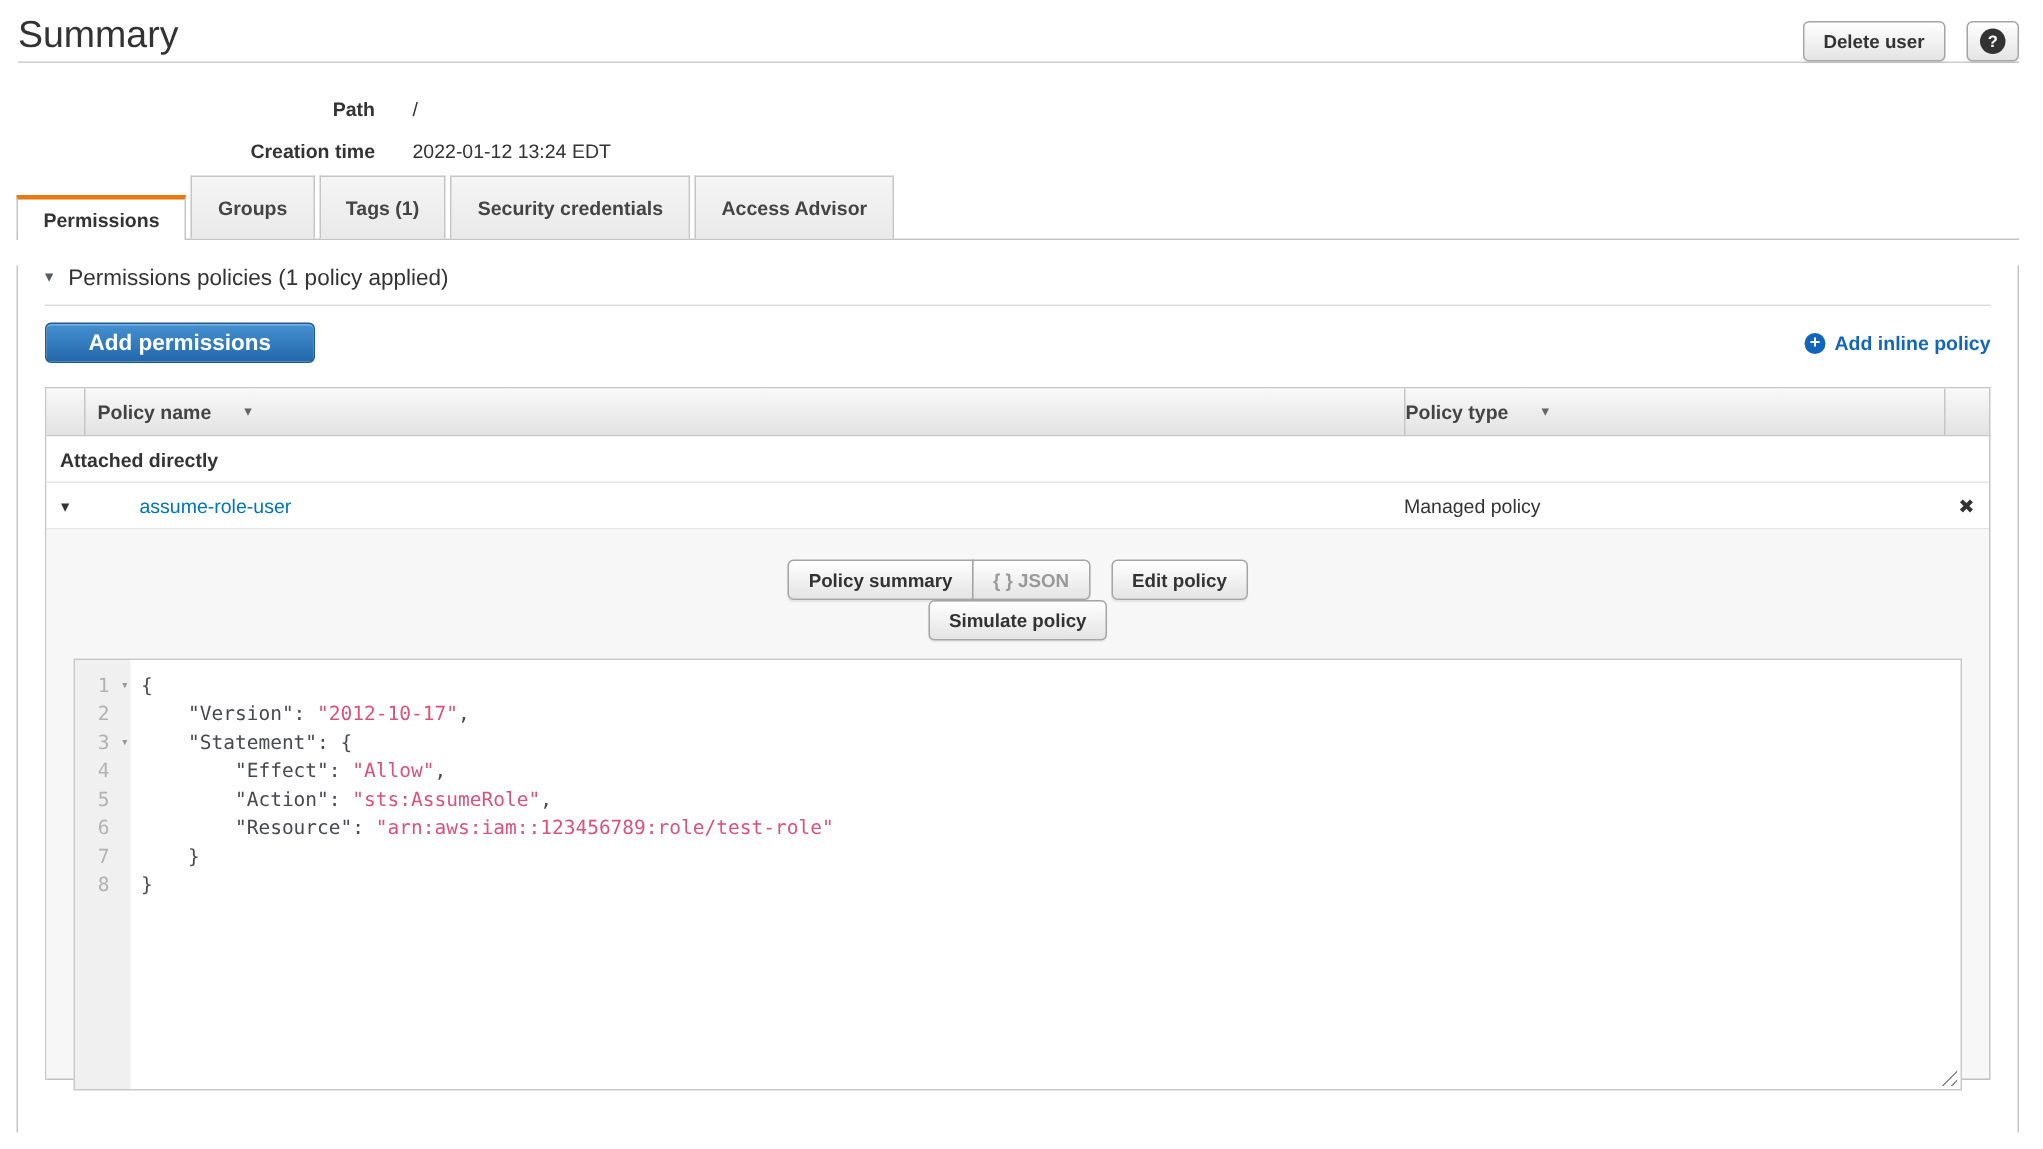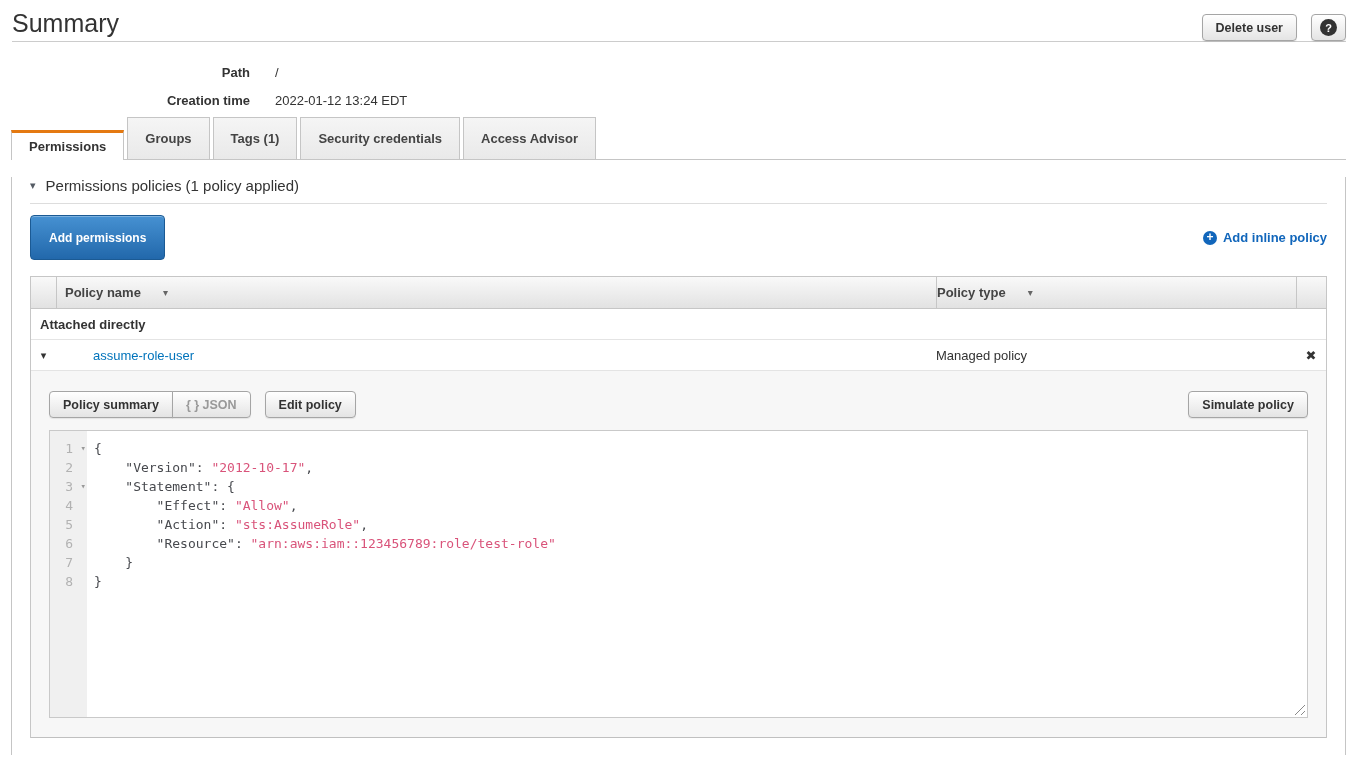--- a/index.html
+++ b/index.html
@@ -49,22 +49,22 @@
   }
   
   .panel { border-left: 1px solid #c5c5c5; border-right: 1px solid #c5c5c5; height: 578px; padding: 0 18px; background: #fff; }
   .section-head { display: flex; align-items: center; gap: 10px; margin-top: 17px; font-size: 15px; color: #333; cursor: pointer; }
   .caret { font-size: 11px; color: #545b64; line-height: 1; }
   .section-divider { border-bottom: 1px solid #ddd; margin-top: 9px; }
   .actions-row { display: flex; align-items: center; justify-content: space-between; margin: 11px 0 16px 0; }
   .btn-blue {
     background: linear-gradient(#4691d2, #2268ab);
     border: 1px solid #1b5a94; border-radius: 4px;
-    color: #fff; font-weight: bold; font-size: 12px;
-    height: 45px; padding: 0 18px; cursor: pointer;
+    color: #fff; font-weight: bold; font-size: 15px;
+    height: 27px; padding: 0 28px; cursor: pointer;
     box-shadow: inset 0 1px 0 rgba(255,255,255,.3);
     font-family: inherit;
   }
   .inline-link { display: inline-flex; align-items: center; gap: 6px; color: #1166bb; font-weight: bold; text-decoration: none; cursor: pointer; }
   .plus-circle { width: 14px; height: 14px; border-radius: 50%; background: #1166bb; color: #fff; font-size: 12px; font-weight: bold; display: flex; align-items: center; justify-content: center; line-height: 1; padding-bottom: 1px; }
   
   .policy-table { border: 1px solid #c6c6c6; border-bottom: none; }
   .t-row { display: flex; align-items: stretch; }
   .t-head { background: linear-gradient(#f9f9f9, #e2e2e2); height: 32px; border-bottom: 1px solid #c6c6c6; }
   .t-cell { display: flex; align-items: center; }
@@ -76,21 +76,21 @@
   .t-head .c2, .t-head .c3, .t-head .c4 { border-left: 1px solid #c6c6c6; }
   .sort-caret { font-size: 10px; color: #666; }
   .group-row { height: 31px; border-bottom: 1px solid #e4e4e4; display: flex; align-items: center; padding-left: 9px; font-weight: bold; color: #333; background: #fff; }
   .data-row { height: 31px; border-bottom: 1px solid #e4e4e4; background: #fff; }
   .data-row .c2 { padding-left: 37px; }
   .row-caret { font-size: 11px; color: #333; cursor: pointer; }
   .policy-link { color: #0073bb; text-decoration: none; cursor: pointer; }
   .remove-x { font-size: 13px; font-weight: bold; color: #333; cursor: pointer; line-height: 1; }
   
   .expanded { background: #f7f7f7; border-bottom: 1px solid #c0c0c0; padding: 20px 18px; height: 367px; }
-  .detail-buttons { display: flex; align-items: center; justify-content: space-between; }
+  .detail-buttons { display: flex; align-items: center; justify-content: space-between; flex-direction: column; }
   .btn-group { display: flex; align-items: center; }
   .seg-left { border-radius: 4px 0 0 4px; }
   .seg-right { border-radius: 0 4px 4px 0; margin-left: -1px; color: #999; }
   .gap-left { margin-left: 14px; }
   
   .editor { position: relative; display: flex; margin-top: 12px; height: 288px; background: #fff; border: 1px solid #c9c9c9; font-family: "DejaVu Sans Mono", "Liberation Mono", monospace; font-size: 13px; overflow: hidden; cursor: text; }
   .gutter { width: 37px; background: #f0f0f0; padding-top: 8px; color: #b2b2b2; flex-shrink: 0; }
   .gutter-line { position: relative; height: 19px; line-height: 19px; text-align: right; padding-right: 14px; }
   .fold-icon { position: absolute; right: 1px; top: 0; font-size: 9px; color: #999; cursor: pointer; }
   .code-area { padding: 8px 0 0 7px; }

